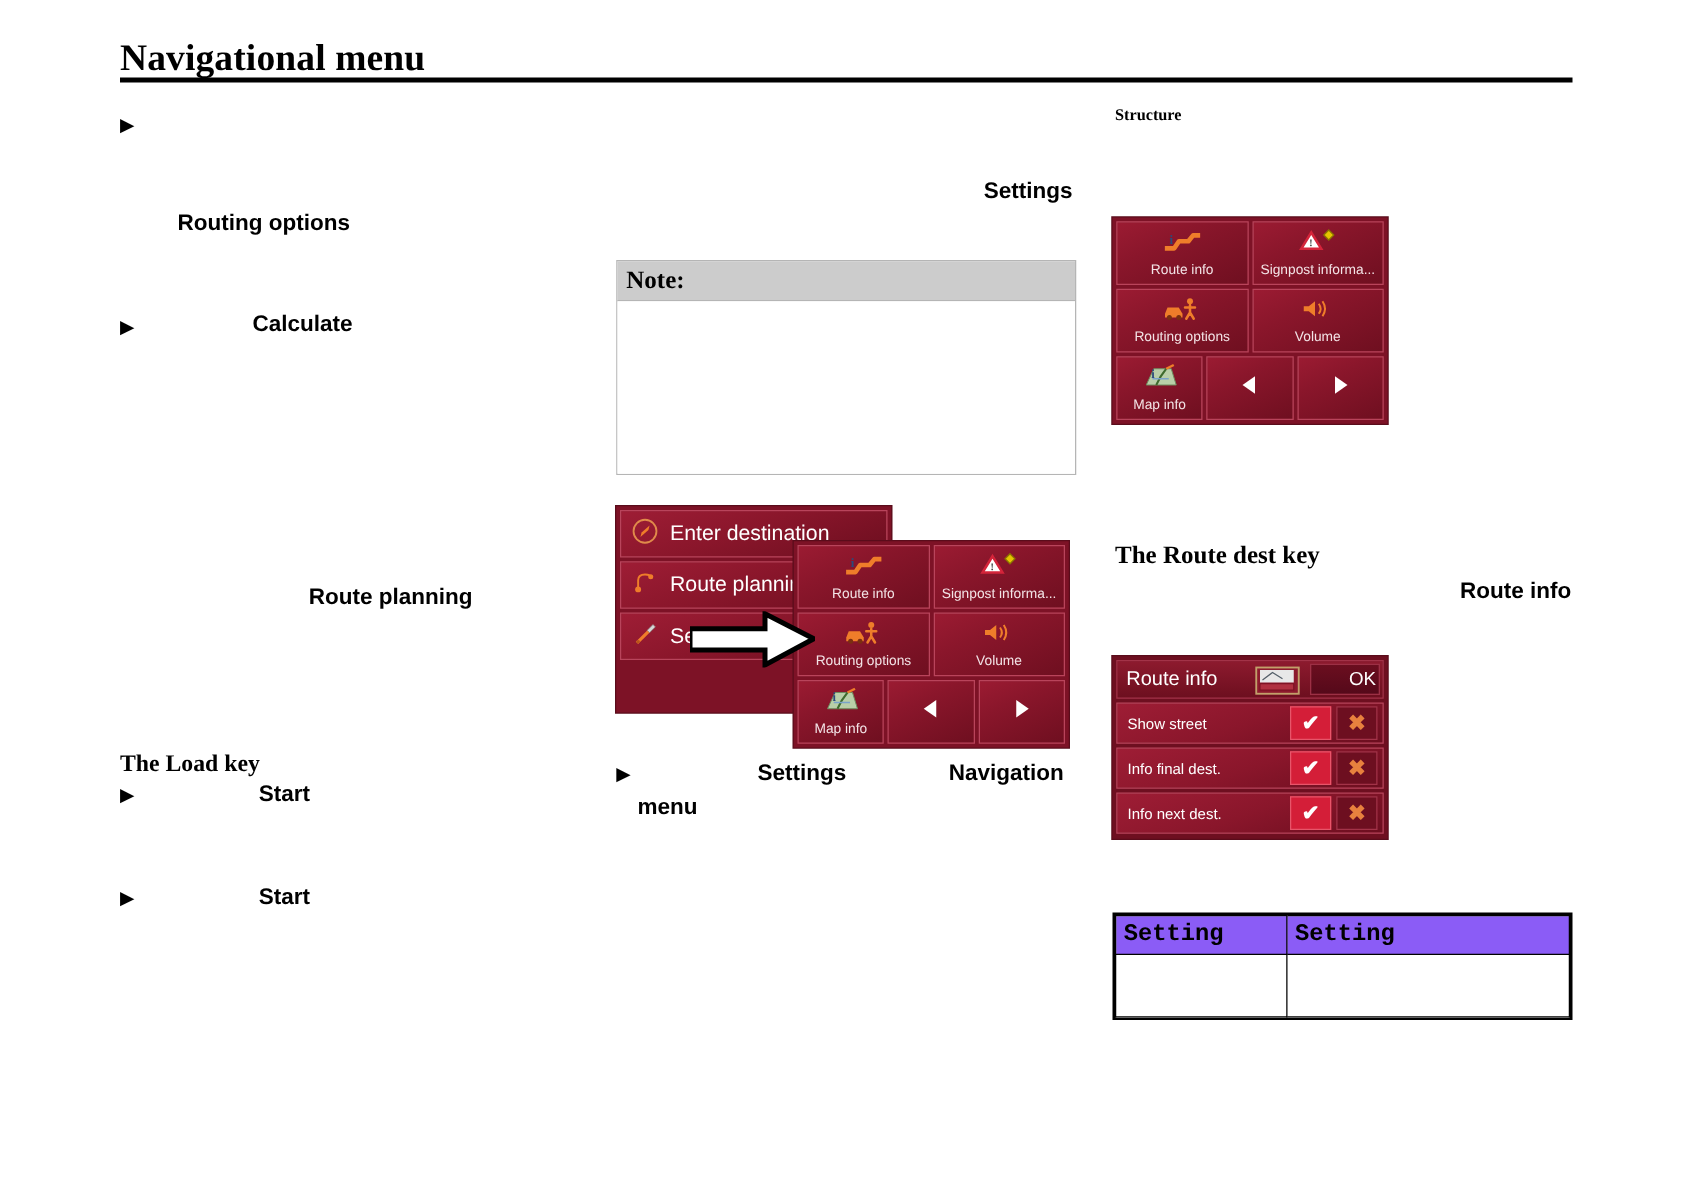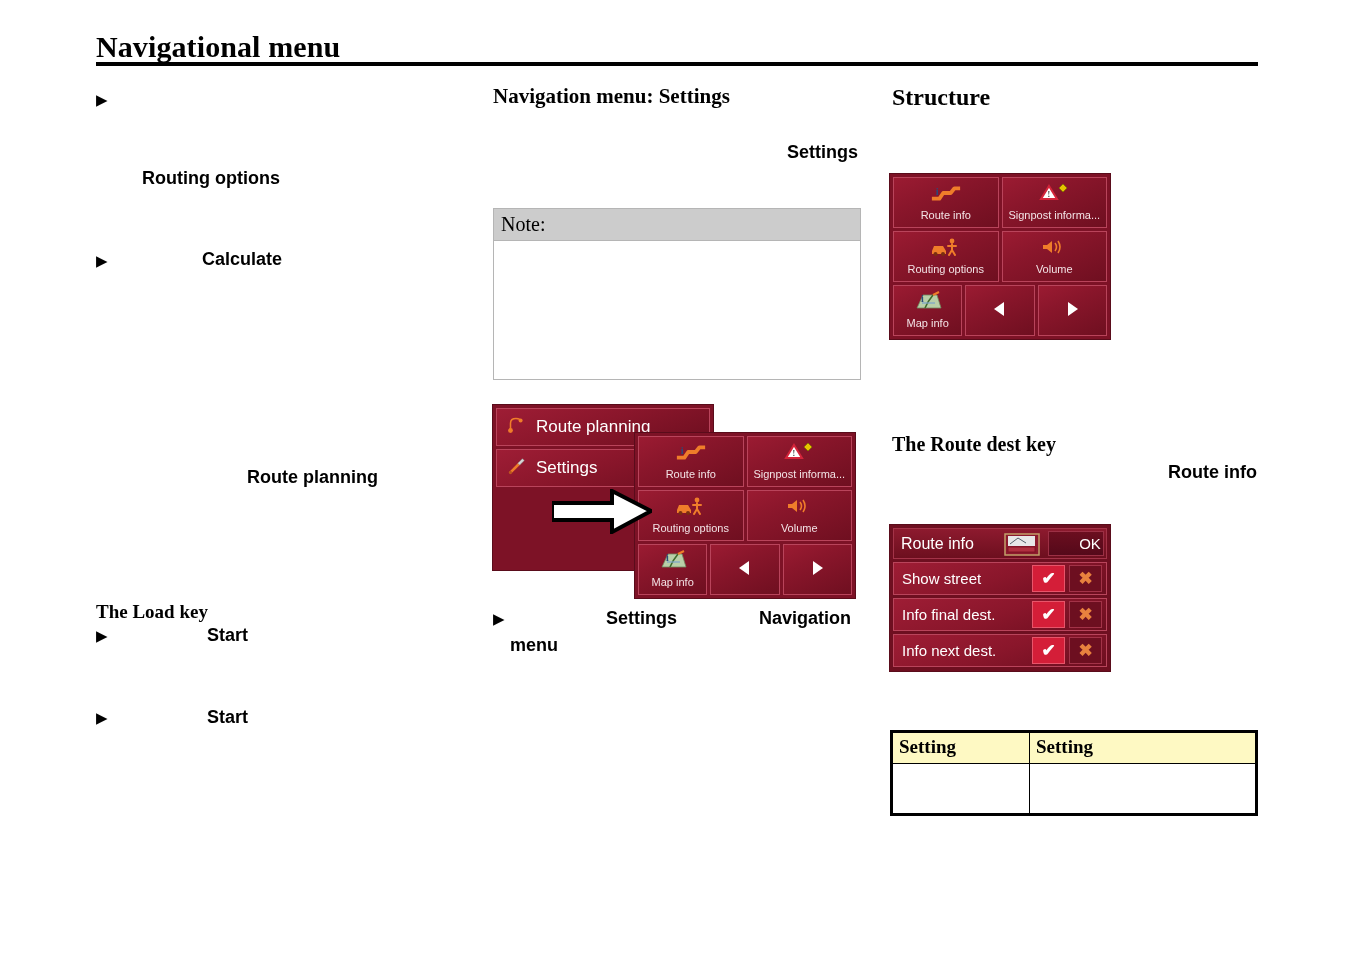--- a/index.html
+++ b/index.html
@@ -86,21 +86,21 @@
     background:#ffffff;
     border:1px solid #b5b5b5;
   }
   #note-head {
     height:32px; background:#cccccc;
     border-bottom:1px solid #b5b5b5;
     display:flex; align-items:center;
   }
   #note-head span {
     font-family:"Liberation Serif", serif;
-    font-weight:normal; font-size:20px; color:#000;
+    font-weight:bold; font-size:20px; color:#000;
     padding-left:7px;
   }
   #note-body { height:138px; background:#fff; }
 
   
   .device {
     position:absolute;
     background:#7d1226;
     font-family:"Liberation Sans", sans-serif;
     color:#ffffff;
@@ -163,21 +163,21 @@
   .settings-grid .row { display:flex; gap:3px; flex:1; }
   .settings-grid .row .dev-cell { flex:1; }
   .settings-grid .row .dev-cell.half { flex:1; }
 
   #mc-bullet-5 { left:0px; top:528px; }
   #mc-seq1 { left:113px; top:524px; font-size:18px; }
   #mc-seq2 { left:266px; top:524px; font-size:18px; }
   #mc-seq3 { left:17px;  top:551px; font-size:18px; }
 
   
-  #rc-structure { left:2px; top:0px;  font-size:24px; }
+  #rc-structure { left:2px; top:0px;  font-size:13px; }
   #rc-routeinfokey { left:2px; top:349px; font-size:20px; }
   #rc-routeinfo-kw { right:3px; top:378px; font-size:18px; }
 
   
   #route-info-dialog {
     left:0px; top:441px; width:220px; height:146px;
     background:#6e0f20; padding:3px; z-index:5;
   }
   #rid-title {
     height:31px; display:flex; align-items:center;
@@ -198,21 +198,21 @@
     font-size:15px; color:#ffffff;padding-left:28px;
   }
   .rid-row {
     height:33px; margin-top:3px;
     background:linear-gradient(160deg,#9e1d35 0%,#8a162b 50%,#6c0e1f 100%);
     border:1px solid #b9445b;
     display:flex; align-items:center;
     position:relative;
   }
   .rid-row .name {
-    font-size:15px; color:#ffffff; margin-left:8px; white-space:nowrap;
+    font-size:12px; color:#ffffff; margin-left:8px; white-space:nowrap;
   }
   .rid-btn {
     position:absolute; top:2px;
     width:33px; height:27px;
     display:flex; align-items:center; justify-content:center;
     font-size:17px; font-weight:bold;
   }
   .rid-btn.check {
     right:41px;
     background:#d41e38; border:1px solid #e8556a;
@@ -228,22 +228,22 @@
   #setting-table {
     left:0px; top:646px; width:368px;
     border:2px solid #000; border-collapse:collapse;
   }
   #setting-table table { border-collapse:collapse; width:100%; }
   #setting-table th, #setting-table td {
     border:1px solid #000; padding:3px 6px; text-align:left;
     vertical-align:top;
   }
   #setting-table th {
-    background:#fef9c3;
-    font-family:Liberation Serif, serif;
+    background:#8b5cf6;
+    font-family:Liberation Mono, monospace;
     font-weight:bold; font-size:19px; color:#000;
     height:31px;
   }
   #setting-table td { height:50px; background:#fff; }
   #setting-table th.c1, #setting-table td.c1 { width:137px; }
 </style>
 </head>
 <body>
 
 <div id="page-title" class="serif-bold">Navigational menu</div>
@@ -265,32 +265,40 @@
 
   <div id="lc-bullet-3" class="abs bullet">▶</div>
   <div id="lc-start-1" class="abs sans-bold">Start</div>
 
   <div id="lc-bullet-4" class="abs bullet">▶</div>
   <div id="lc-start-2" class="abs sans-bold">Start</div>
 </div>
 
 <div id="col-mid">
 
-  <div id="mc-heading" class="abs serif-bold">Navigation menu: Settings</div>
   <div id="mc-settings-kw" class="abs sans-bold">Settings</div>
 
   <div id="note-box" class="abs">
     <div id="note-head">
       <span>Note:</span>
     </div>
     <div id="note-body"></div>
   </div>
 
   <div id="nav-menu-device" class="device">
 
+    <div class="dev-list-item">
+      <span class="ico">
+        <svg width="22" height="22" viewBox="0 0 24 24">
+          <circle cx="12" cy="12" r="10" fill="none" stroke="#e08a4a" stroke-width="1.6"></circle>
+          <polygon points="16,7 9,13 8,17 15,11" fill="#ef7d2a"></polygon>
+        </svg>
+      </span>
+      <span class="lbl">Enter destination</span>
+    </div>
 
     <div class="dev-list-item">
       <span class="ico">
         <svg width="22" height="22" viewBox="0 0 24 24">
           <path d="M6 18 L6 10 Q6 5 12 5 Q17 5 17 8" fill="none" stroke="#ef7d2a" stroke-width="1.7"></path>
           <circle cx="6" cy="18" r="2.6" fill="#ef7d2a"></circle>
           <circle cx="17" cy="7" r="2.2" fill="#ef7d2a"></circle>
         </svg>
       </span>
       <span class="lbl">Route planning</span>

